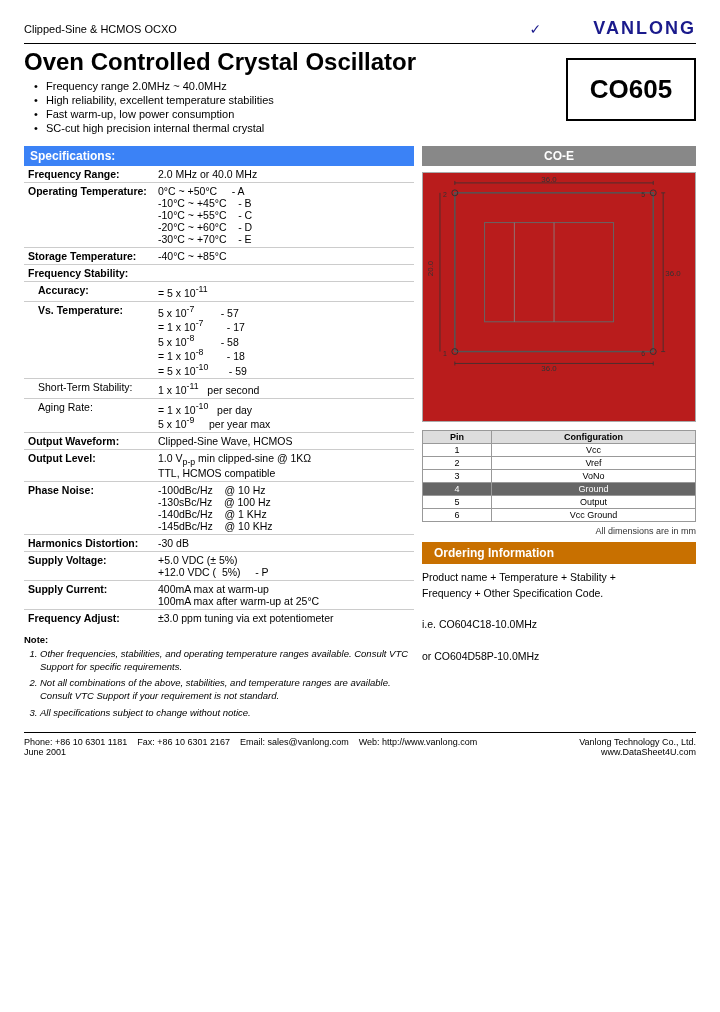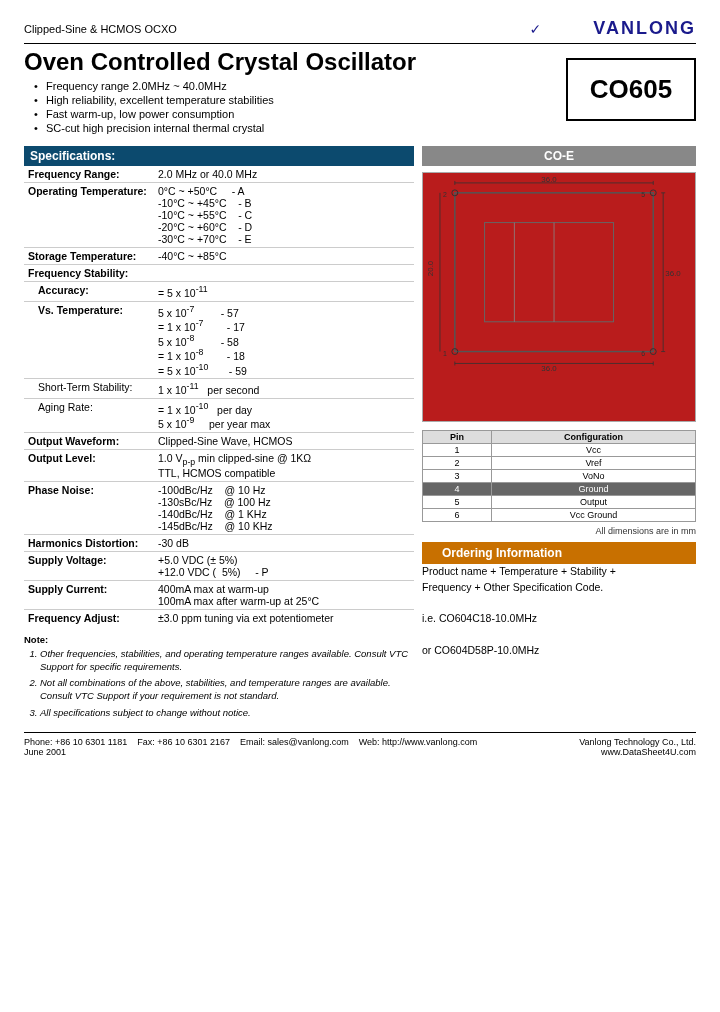--- a/index.html
+++ b/index.html
@@ -92,21 +92,21 @@
     }
     .left-col {
       flex: 0 0 390px;
       max-width: 390px;
     }
     .right-col {
       flex: 1;
     }
     
     .specs-header {
-      background: #0c4a6e;
+      background: #3b82f6;
       color: #fff;
       font-weight: bold;
       padding: 3px 6px;
       font-size: 12px;
       margin-bottom: 0;
     }
     .specs-table {
       width: 100%;
       border-collapse: collapse;
       font-size: 10.5px;
@@ -173,22 +173,23 @@
       font-size: 9px;
       text-align: right;
       margin-bottom: 6px;
       color: #333;
     }
     
     .ordering-header {
       background: #c87000;
       color: #fff;
       font-weight: bold;
-      padding: 4px 20px;
+      padding: 4px 12px;
       font-size: 12px;
+      margin-bottom: 6px;
     }
     .ordering-body {
       font-size: 10.5px;
       line-height: 1.5;
     }
     
     .notes-section {
       margin-top: 8px;
       font-size: 9.5px;
     }

